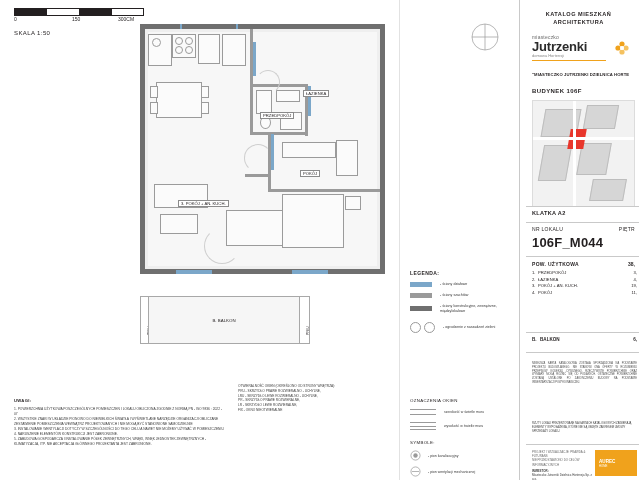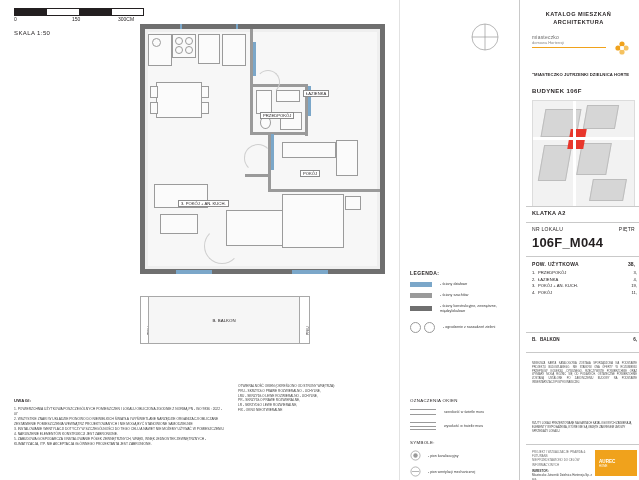--- a/index.html
+++ b/index.html
@@ -282,20 +282,21 @@
 
   <div class="tb">
 
     <div class="katalog">
       <div>KATALOG MIESZKAŃ</div>
       <div>ARCHITEKTURA</div>
     </div>
 
     <div class="brand">
       <div class="m">miasteczko</div>
+      <div class="j">Jutrzenki</div>
       <div class="s">domowa Hortensji</div>
       <div class="ul"></div>
       <svg class="flow" viewBox="0 0 16 16">
         <circle cx="8" cy="4" r="2.6" fill="#f0a21c"></circle>
         <circle cx="4" cy="8" r="2.6" fill="#f0a21c"></circle>
         <circle cx="12" cy="8" r="2.6" fill="#f5c260"></circle>
         <circle cx="8" cy="12" r="2.6" fill="#f5c260"></circle>
         <circle cx="8" cy="8" r="2" fill="#ffffff"></circle>
       </svg>
     </div>

